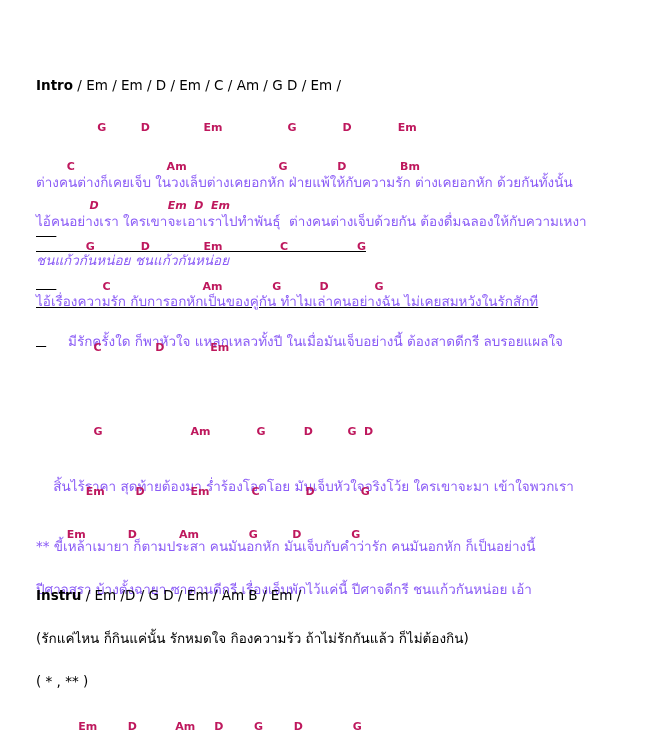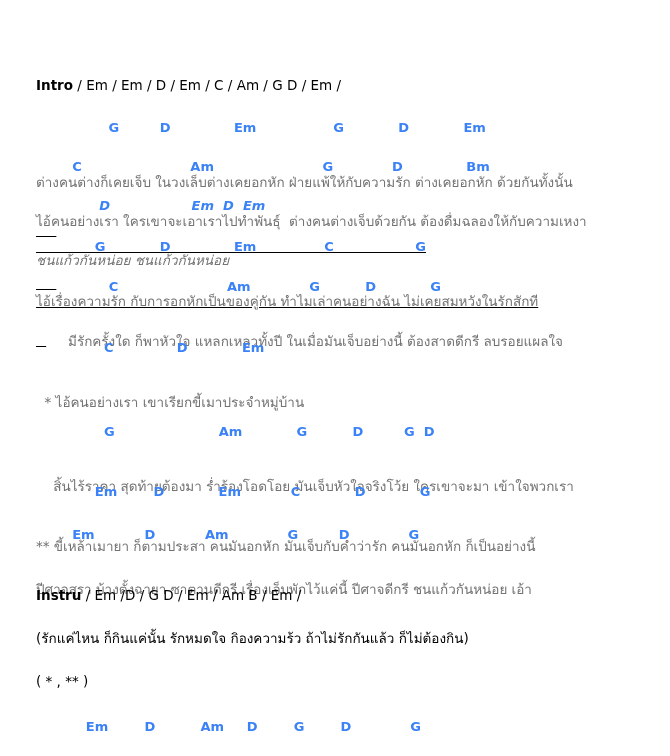--- a/index.html
+++ b/index.html
@@ -22,33 +22,33 @@
   }
   
   .block {
     position: absolute;
     left: 0;
     white-space: pre;
   }
   .chord-row {
     font-family: "DejaVu Sans", "Liberation Sans", sans-serif;
     font-weight: bold;
-    font-size: 13px;
+    font-size: 11px;
     line-height: 15px;
     height: 15px;
     white-space: pre;
-    color: #3b82f6;
+    color: #be185d;
   }
   .lyric-row {
     font-family: "DejaVu Sans", "Liberation Sans", sans-serif;
     font-size: 13.5px;
     line-height: 19px;
     height: 19px;
     white-space: pre;
-    color: #737373;
+    color: #8b5cf6;
   }
   .section-row {
     font-family: "DejaVu Sans", "Liberation Sans", sans-serif;
     font-size: 13.5px;
     line-height: 19px;
     white-space: pre;
     color: #000000;
   }
   .section-label {
     font-weight: bold;
@@ -88,21 +88,20 @@
     <div class="lyric-row">ไอ้เรื่องความรัก กับการอกหักเป็นของคู่กัน ทำไมเล่าคนอย่างฉัน ไม่เคยสมหวังในรักสักที</div>
   </div>
 
   <div class="block" style="top:241px; left:36px;margin-left:32px;">
     <div class="chord-row">         C                        Am             G          D            G</div>
     <div class="lyric-row">มีรักครั้งใด ก็พาหัวใจ แหลกเหลวทั้งปี ในเมื่อมันเจ็บอย่างนี้ ต้องสาดดีกรี ลบรอยแผลใจ</div>
   </div>
 
   <div class="block" style="top:302px; left:36px;">
     <div class="chord-row">               C              D            Em</div>
-    <div class="lyric-row">  * ไอ้คนอย่างเรา เขาเรียกขี้เมาประจำหมู่บ้าน</div>
   </div>
 
 
   <div class="block" style="top:386px; left:36px;">
     <div class="chord-row">               G                       Am            G          D         G  D</div>
     <div class="lyric-row">    สิ้นไร้ราคา สุดท้ายต้องมา ร่ำร้องโอดโอย มันเจ็บหัวใจจริงโว้ย ใครเขาจะมา เข้าใจพวกเรา</div>
   </div>
 
   <div class="block" style="top:446px; left:36px;">
     <div class="chord-row">             Em        D            Em           C            D            G</div>

